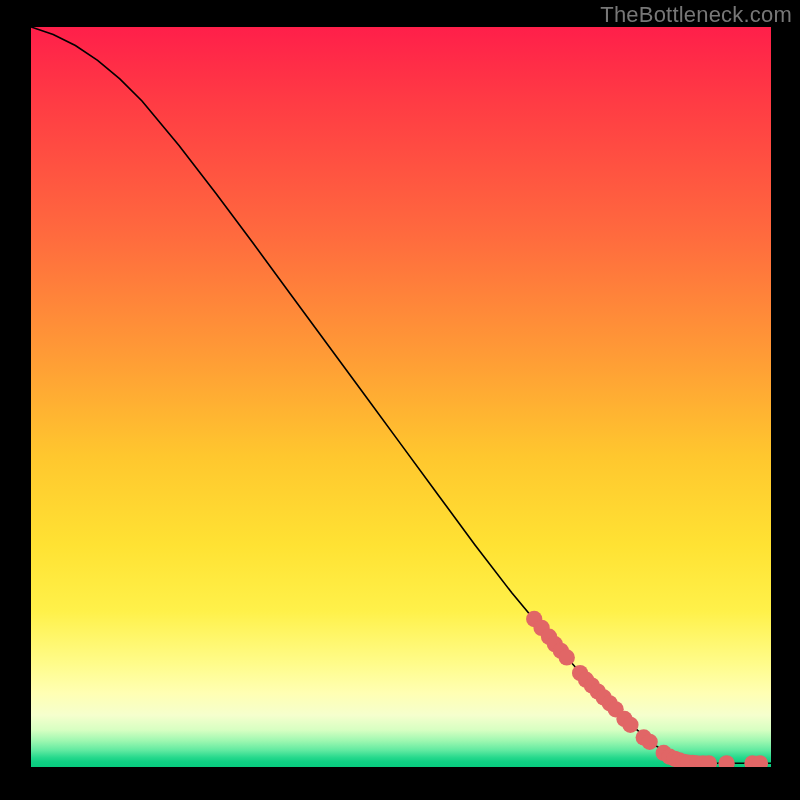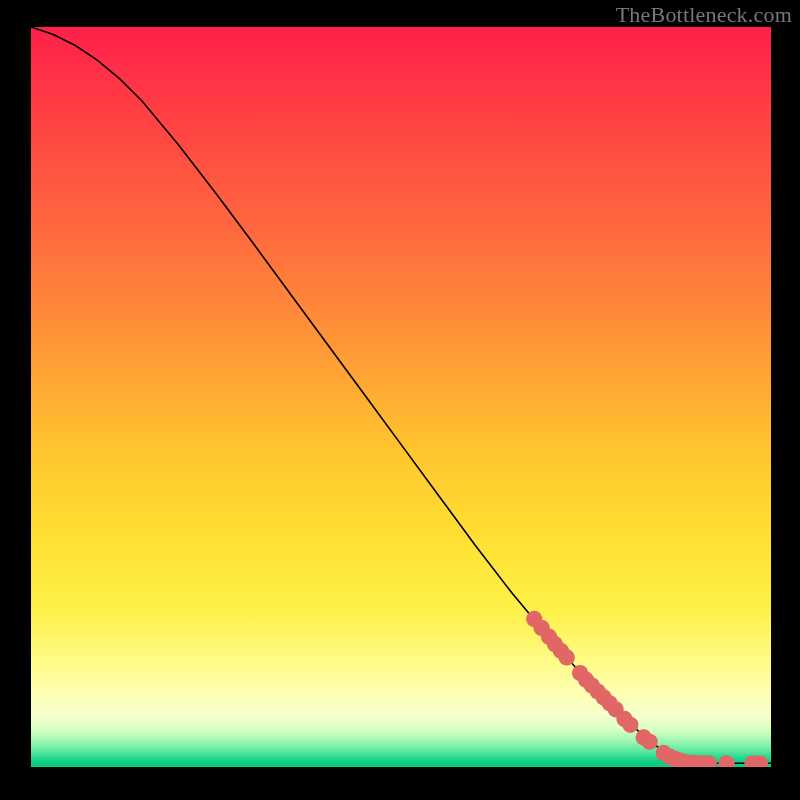--- a/index.html
+++ b/index.html
@@ -9,21 +9,20 @@
     height: 800px;
     background: #000;
     overflow: hidden;
     font-family: Arial, Helvetica, sans-serif;
   }
   .frame {
     position: relative;
     width: 800px;
     height: 800px;
     background: #000;
-    font-family: Liberation Serif, serif;
   }
   .watermark {
     position: absolute;
     top: 2px;
     right: 8px;
     color: #777;
     font-size: 22px;
     font-weight: 500;
     letter-spacing: 0.2px;
     z-index: 20;

